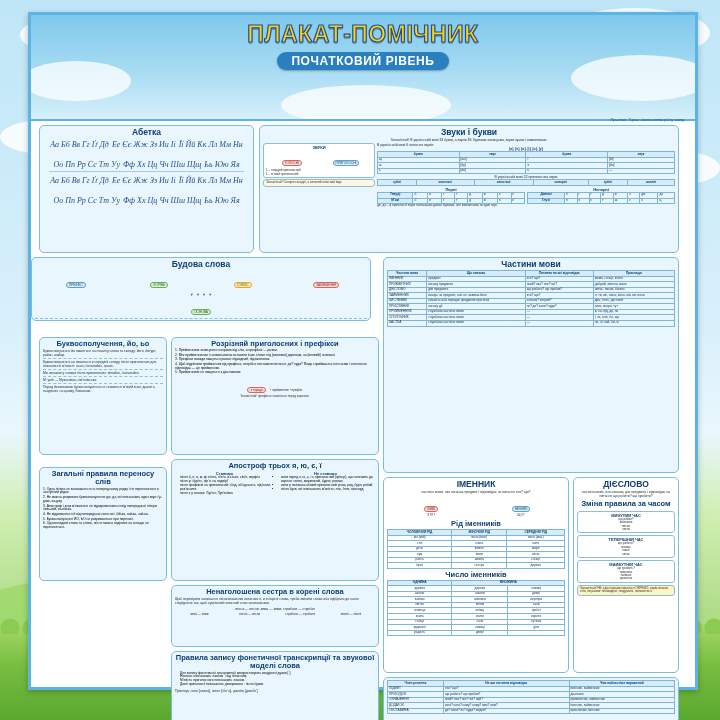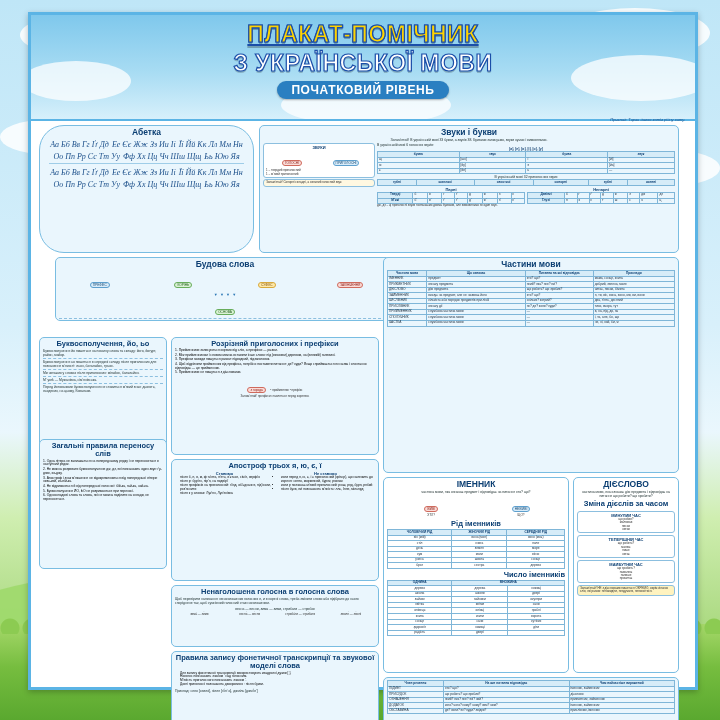--- a/index.html
+++ b/index.html
@@ -40,21 +40,20 @@
     background:linear-gradient(#7fc8ec 0%, #a8dcf3 55%, #d7f0fb 100%);
     border-bottom:2px solid #5bb4e5;
     text-align:center;
     overflow:hidden;
   }
   .hdr-cloud{position:absolute;background:rgba(255,255,255,.75);border-radius:50%;}
   .title1{
     position:relative;z-index:3;margin:6px 0 0;font-size:23px;font-weight:bold;
     color:#ffd400;-webkit-text-stroke:1.2px #1b4ea8;letter-spacing:.5px;
     text-shadow:0 2px 0 rgba(0,0,0,.25);
-    text-decoration:underline;
   }
   .title2{
     position:relative;z-index:3;margin:2px 0 0;font-size:23px;font-weight:bold;
     color:#ffffff;-webkit-text-stroke:1.2px #1b4ea8;letter-spacing:.5px;
     text-shadow:0 2px 0 rgba(0,0,0,.2);
   }
   .title3{
     position:relative;z-index:3;margin:4px auto 0;display:inline-block;
     font-size:12px;font-weight:bold;color:#ffffff;background:#2a7fc1;
     border-radius:9px;padding:2px 14px;letter-spacing:.6px;
@@ -76,21 +75,21 @@
     margin:0 0 1px;line-height:1.1;
   }
   .ph.sm{font-size:7.5px;}
   .tiny{font-size:3.4px;line-height:1.18;color:#233;}
   .tiny b{color:#0b3a6b;}
   .micro{font-size:3px;line-height:1.15;color:#333;}
   .red{color:#c0281b;}
   .blue{color:#1a5fa8;}
   .grn{color:#1d6b2a;}
   .center{text-align:center;}
-  .alphabet{display:flex;flex-wrap:wrap;justify-content:center;gap:3px 3px;padding:2px 2px 0;}
+  .alphabet{display:flex;flex-wrap:wrap;justify-content:center;gap:11px 3px;padding:2px 2px 0;}
   .alphabet span{font-family:"Liberation Serif", serif;font-style:italic;font-size:8px;color:#1b4f8a;white-space:nowrap;}
   .azline{height:1px;background:#9fcde8;margin:2px 6px;}
   tbl, table{border-collapse:collapse;}
   table.grid{width:100%;border-collapse:collapse;font-size:3.2px;}
   table.grid td,table.grid th{border:.4px solid #7fb6d8;padding:.5px 1px;color:#234;line-height:1.1;}
   table.grid th{background:#d6ecf8;font-weight:bold;color:#0c3f73;}
   .chip{
     display:inline-block;background:#ffe9a8;border:.6px solid #d8a93c;border-radius:3px;
     padding:0 2px;font-size:3.2px;color:#7a4a06;
   }
@@ -127,27 +126,26 @@
   <div class="butterfly" style="left:240px;top:668px;color:#e86a9b;">🦋</div>
   <div class="butterfly" style="left:320px;top:660px;color:#f26d2d;">🦋</div>
   <div class="butterfly" style="left:378px;top:652px;color:#d83a6a;">🦋</div>
 
   <div class="sheet">
     <div class="header">
       <div class="hdr-cloud" style="left:-10px;top:46px;width:110px;height:40px;"></div>
       <div class="hdr-cloud" style="left:540px;top:40px;width:140px;height:46px;"></div>
       <div class="hdr-cloud" style="left:250px;top:70px;width:170px;height:40px;"></div>
       <div class="title1">ПЛАКАТ-ПОМІЧНИК</div>
-      <div class="title2">З УКРАЇНСЬКОЇ МОВИ</div>
       <div><span class="title3">ПОЧАТКОВИЙ РІВЕНЬ</span></div>
     </div>
 
     <div class="body">
 
-      <div class="panel" style="left:8px;top:4px;width:215px;height:128px;border-radius:25px;">
+      <div class="panel" style="left:8px;top:4px;width:215px;height:128px;">
         <div class="ph">Абетка</div>
         <div class="alphabet">
           <span>Аа Бб Вв Гг Ґґ Дд</span>
           <span>Ее Єє Жж Зз Ии Іі</span>
           <span>Її Йй Кк Лл Мм Нн</span>
           <span>Оо Пп Рр Сс Тт Уу</span>
           <span>Фф Хх Цц Чч Шш Щщ</span>
           <span>Ьь Юю Яя</span>
         </div>
         <div class="azline"></div>
@@ -281,21 +279,21 @@
                       </tr>
                 </tbody>
                   </table>
               </div>
             </div>
             <div class="micro">дж, дз – ці приголосні звуки позначаємо двома буквами, але вимовляємо як один звук.</div>
           </div>
         </div>
       </div>
 
-      <div class="panel" style="left:24px;top:136px;width:340px;height:64px;">
+      <div class="panel" style="left:0;top:136px;width:340px;height:64px;">
         <div class="ph">Будова слова</div>
         <div class="row" style="margin-top:3px;">
           <div class="col center"><span class="chip blue">ПРЕФІКС</span></div>
           <div class="col center"><span class="chip grn">КОРІНЬ</span></div>
           <div class="col center"><span class="chip">СУФІКС</span></div>
           <div class="col center"><span class="chip red">ЗАКІНЧЕННЯ</span></div>
         </div>
         <div class="center arrow" style="margin-top:2px;">▼&nbsp;&nbsp;▼&nbsp;&nbsp;▼&nbsp;&nbsp;▼</div>
         <div class="center" style="margin-top:2px;"><span class="chip grn">ОСНОВА</span></div>
         <div class="dash"></div>
@@ -449,21 +447,21 @@
                 <td class="center">школа</td>
                 <td class="center">сонце</td>
               </tr>
           <tr>
                 <td class="center">брат</td>
                 <td class="center">сестра</td>
                 <td class="center">дерево</td>
               </tr>
         </tbody>
           </table>
-        <div class="ph sm" style="margin-top:2px;text-align:right;">Число іменників</div>
+        <div class="ph sm" style="margin-top:2px;">Число іменників</div>
         <table class="grid">
           <tbody>
               <tr>
                 <th>ОДНИНА</th>
                 <th colspan="2">МНОЖИНА</th>
               </tr>
           <tr>
                 <td class="center">дерево</td>
                 <td class="center">дерева</td>
                 <td class="center">ножиці</td>
@@ -508,21 +506,21 @@
                 <td class="center">двері</td>
                 <td class="center"></td>
               </tr>
         </tbody>
           </table>
       </div>
 
       <div class="panel white" style="left:542px;top:356px;width:106px;height:196px;">
         <div class="ph">ДІЄСЛОВО</div>
         <div class="tiny center">частина мови, яка означає дію предмета і відповідає на питання що робити? що зробити?</div>
-        <div class="ph sm" style="margin-top:2px;">Зміна дієслів за часом</div>
+        <div class="ph sm" style="margin-top:2px;">Зміна правила за часом</div>
         <div class="boxline" style="margin-top:2px;">
           <div class="ctrbold">МИНУЛИЙ ЧАС</div>
           <div class="micro center">що робив?</div>
           <div class="micro center">малював</div>
           <div class="micro center">писав</div>
           <div class="micro center">читав</div>
         </div>
         <div class="boxline" style="margin-top:2px;">
           <div class="ctrbold">ТЕПЕРІШНІЙ ЧАС</div>
           <div class="micro center">що робить?</div>
@@ -535,21 +533,21 @@
           <div class="micro center">що зробить?</div>
           <div class="micro center">намалює</div>
           <div class="micro center">напише</div>
           <div class="micro center">прочитає</div>
         </div>
         <div class="boxline hl" style="margin-top:2px;">
           <div class="micro">Запам'ятай! НЕ з дієсловами пишеться ОКРЕМО, окрім кількох слів, які разом: ненавидіти, нездужати, непокоїтися.</div>
         </div>
       </div>
 
-      <div class="panel" style="left:8px;top:318px;width:128px;height:130px;">
+      <div class="panel" style="left:8px;top:346px;width:128px;height:114px;">
         <div class="ph sm">Загальні правила переносу слів</div>
         <div class="numlist">
           <div>1. Одна літера не залишається на попередньому рядку і не переноситься в наступний рядок.</div>
           <div>2. Не можна розривати буквосполучення дж, дз, які позначають один звук: ґу-дзик, хо-джу.</div>
           <div>3. Апостроф і знак м'якшення не відокремлюються від попередньої літери: низь-кий, ко-пій-ка.</div>
           <div>4. Не відриваються й від попередньої голосної: бій-ка, гай-ка, чай-ка.</div>
           <div>5. Буквосполучення ЙО, ЬО не розриваються при переносі.</div>
           <div>6. Односкладові слова та слова, які не можна поділити на склади, не переносяться.</div>
         </div>
       </div>
@@ -571,21 +569,21 @@
             <ul class="t">
               <li>коли перед я, ю, є, ї є приголосний (крім р), що належить до кореня: свято, морквяний, буряк, рюкзак</li>
               <li>коли р позначає м'який приголосний: рюш, ряд, буря, рябий</li>
               <li>після букв, які позначають м'якість: ллє, Ілля, мільярд</li>
             </ul>
           </div>
         </div>
       </div>
 
       <div class="panel" style="left:140px;top:464px;width:208px;height:62px;">
-        <div class="ph sm">Ненаголошена голосна в голосна слова</div>
+        <div class="ph sm">Ненаголошена сестра в корені слова</div>
         <div class="tiny">Щоб перевірити написання ненаголошених голосних е, и в корені слова, треба змінити слово або підібрати до нього споріднене так, щоб сумнівний голосний став наголошеним.</div>
         <div class="tiny center" style="margin-top:2px;">весна — весни, зима — зими, стрибати — стрибок</div>
         <div class="row" style="margin-top:2px;">
           <div class="col center micro">зимá — зи́ми</div>
           <div class="col center micro">весна́ — ве́сни</div>
           <div class="col center micro">стрибáти — стри́бати</div>
           <div class="col center micro">земля́ — зе́млі</div>
         </div>
       </div>
 

